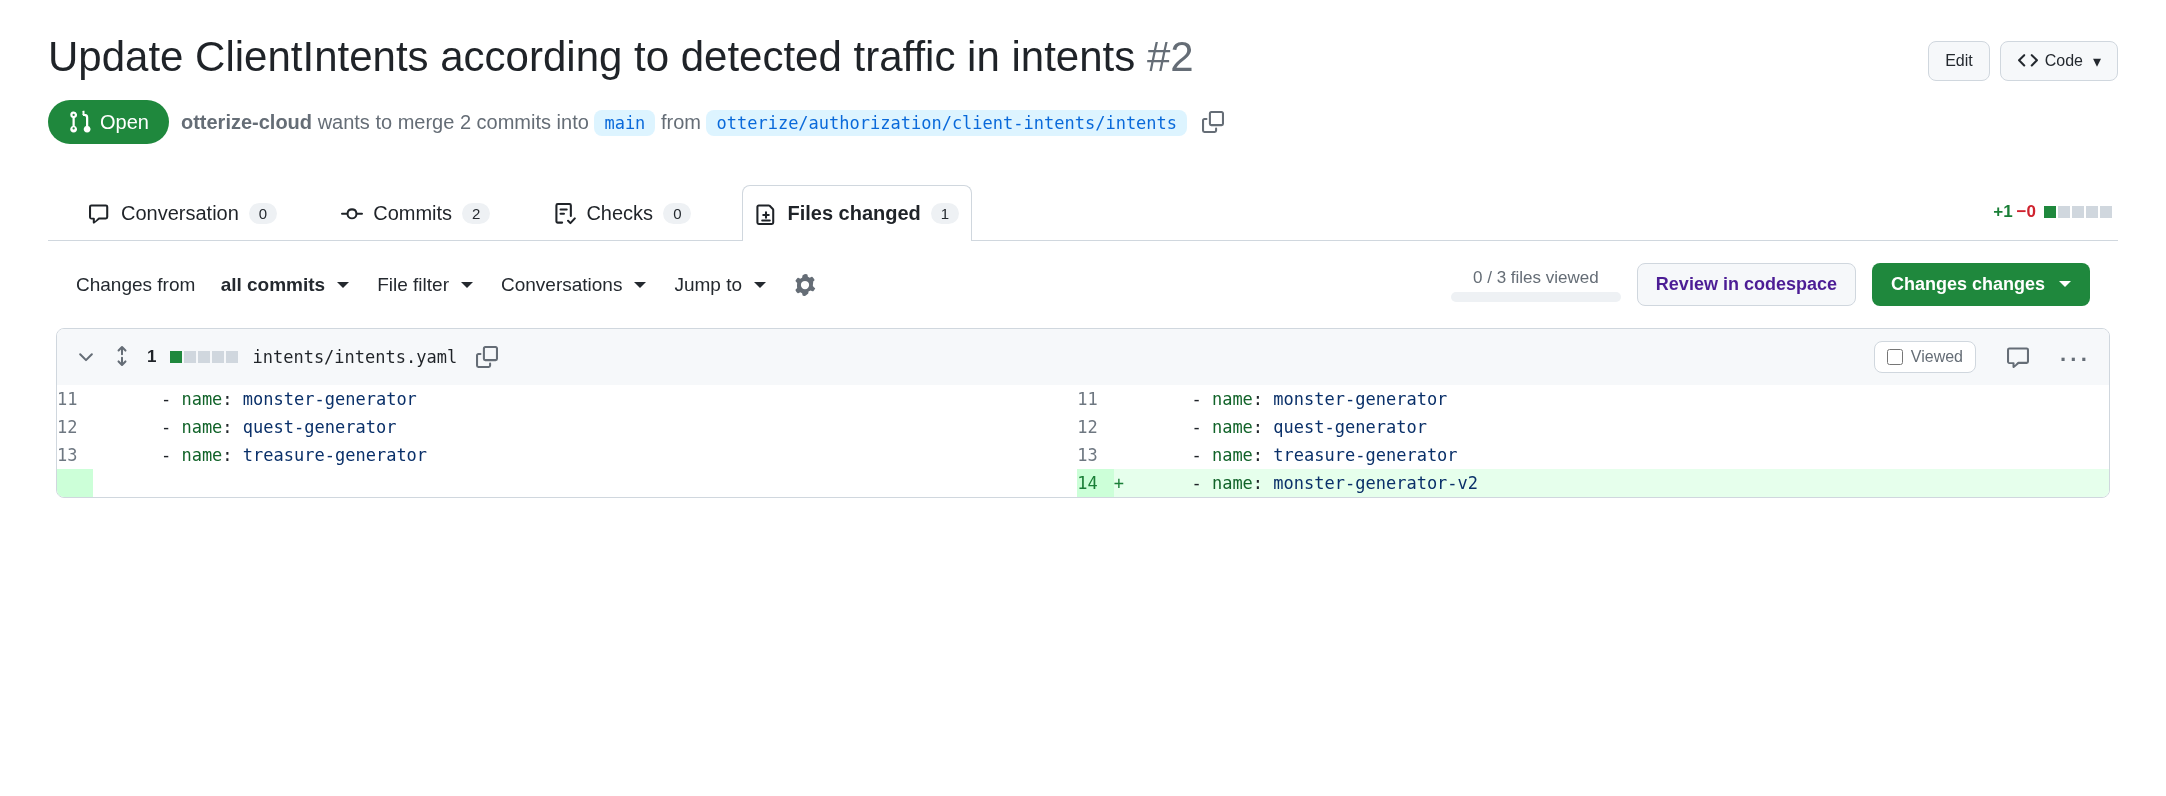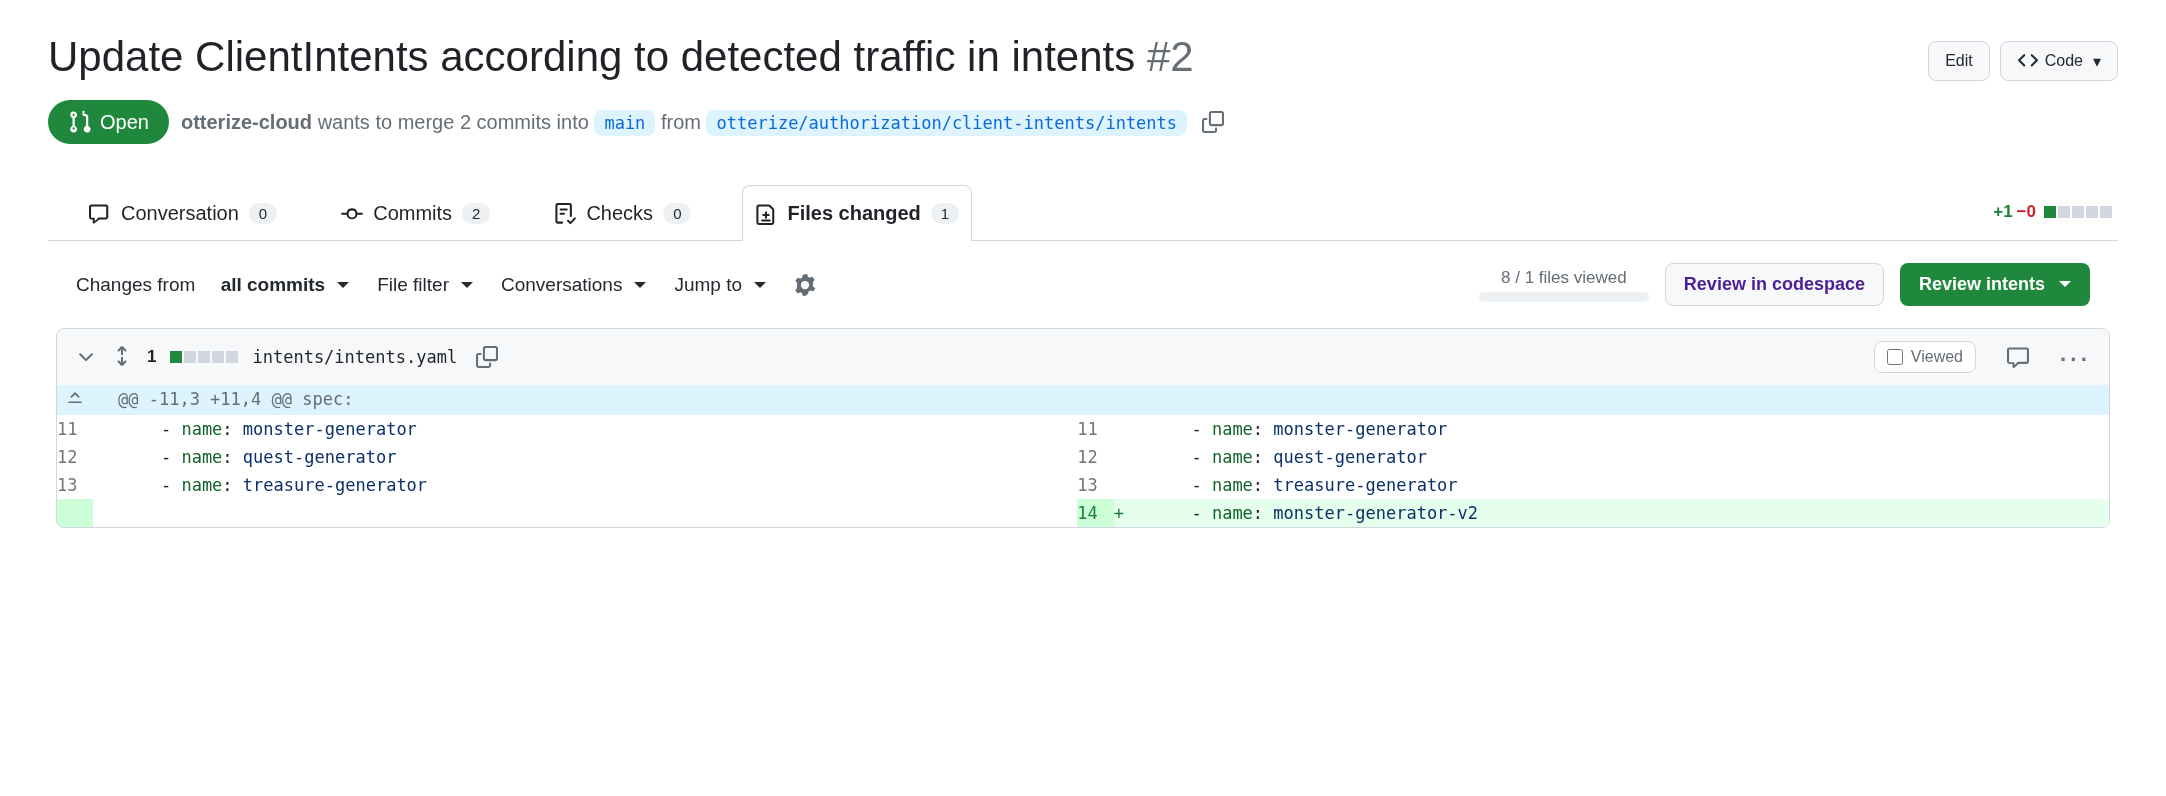--- a/index.html
+++ b/index.html
@@ -347,28 +347,28 @@
     </span>
     <span class="gear-btn">
       <svg class="oct" viewBox="0 0 16 16">
           <path d="M8 0a8.2 8.2 0 0 1 1.4.12.5.5 0 0 1 .4.39l.31 1.54c.47.16.92.38 1.33.65l1.46-.62a.5.5 0 0 1 .56.11 8.1 8.1 0 0 1 1.38 1.9.5.5 0 0 1-.06.57l-1.08 1.23c.6.47.09.95.09 1.44 0 .5-.03.97-.09 1.44l1.08 1.23a.5.5 0 0 1 .6.57 8.1 8.1 0 0 1-1.38 1.9.5.5 0 0 1-.56.11l-1.46-.62c-.41.27-.86.49-1.33.65l-.31 1.54a.5.5 0 0 1-.4.39A8.2 8.2 0 0 1 8 16a8.2 8.2 0 0 1-1.4-.12.5.5 0 0 1-.4-.39l-.31-1.54a6.5 6.5 0 0 1-1.33-.65l-1.46.62a.5.5 0 0 1-.56-.11 8.1 8.1 0 0 1-1.38-1.9.5.5 0 0 1 .06-.57l1.08-1.23A8.3 8.3 0 0 1 2.21 8c0-.5.03-.97.09-1.44L1.22 5.33a.5.5 0 0 1-.06-.57 8.1 8.1 0 0 1 1.38-1.9.5.5 0 0 1 .56-.11l1.46.62c.41-.27.86-.49 1.33-.65l.31-1.54a.5.5 0 0 1 .4-.39A8.2 8.2 0 0 1 8 0zm0 5a3 3 0 1 0 0 6 3 3 0 0 0 0-6z"></path>
         </svg>
       <span class="caret-sm"></span>
     </span>
   </div>
   <div class="toolbar-right">
     <div class="files-viewed">
-      <span>8 / 1 files viewed</span>
+      <span>0 / 3 files viewed</span>
       <div class="progress"></div>
     </div>
     <button class="btn-review">
       <span>Review in codespace</span>
     </button>
     <button class="btn-primary">
-      <span>Review intents</span>
+      <span>Changes changes</span>
       <span class="caret-white"></span>
     </button>
   </div>
 </div>
 
 <div class="file-block">
   <div class="file-header">
     <span class="icon-chevron">
       <svg class="oct" viewBox="0 0 16 16">
           <path d="M12.78 6.22a.75.75 0 0 1 0 1.06l-4.25 4.25a.75.75 0 0 1-1.06 0L3.22 7.28a.75.75 0 0 1 1.06-1.06L8 9.94l3.72-3.72a.75.75 0 0 1 1.06 0z"></path>
@@ -402,28 +402,20 @@
         <svg class="oct" viewBox="0 0 16 16">
             <path d="M1.75 1A1.75 1.75 0 0 0 0 2.75v8.5C0 12.216.784 13 1.75 13H4v2.25a.75.75 0 0 0 1.28.53L8.56 13h5.69A1.75 1.75 0 0 0 16 11.25v-8.5A1.75 1.75 0 0 0 14.25 1zM1.5 2.75a.25.25 0 0 1 .25-.25h12.5a.25.25 0 0 1 .25.25v8.5a.25.25 0 0 1-.25.25H8.25a.75.75 0 0 0-.53.22L5.5 13.94V12.5a.75.75 0 0 0-.75-.75H1.75a.25.25 0 0 1-.25-.25z"></path>
           </svg>
       </button>
       <span class="kebab">···</span>
     </div>
   </div>
 
   <table class="diff-table">
     <tbody>
-      <tr class="hunk-row">
-        <td class="expand-cell">
-          <svg class="oct" viewBox="0 0 16 16" style="width:18px;height:18px">
-              <path d="M7.47 3.22a.75.75 0 0 1 1.06 0l3.25 3.25a.75.75 0 0 1-1.06 1.06L8 4.81 5.28 7.53a.75.75 0 0 1-1.06-1.06zM2 11.75a.75.75 0 0 1 .75-.75h10.5a.75.75 0 0 1 0 1.5H2.75a.75.75 0 0 1-.75-.75z"></path>
-            </svg>
-        </td>
-        <td class="hunk-text" colspan="7">@@ -11,3 +11,4 @@ spec:</td>
-      </tr>
 
       <tr>
         <td class="ln">11</td>
         <td class="marker"></td>
         <td class="code side-split">      <span class="dash">-</span> <span class="key">name</span><span>:</span> <span class="val">monster-generator</span></td>
         <td class="ln">11</td>
         <td class="marker"></td>
         <td class="code side-split">      <span class="dash">-</span> <span class="key">name</span><span>:</span> <span class="val">monster-generator</span></td>
       </tr>
       <tr>

